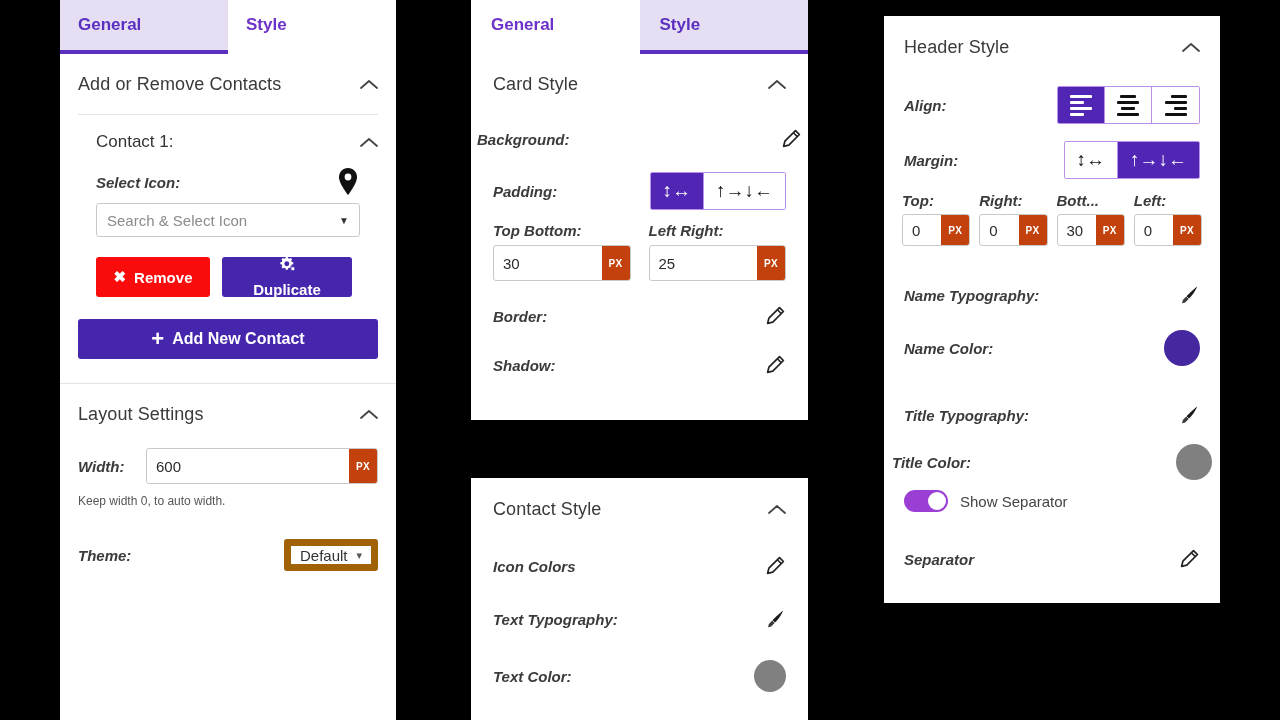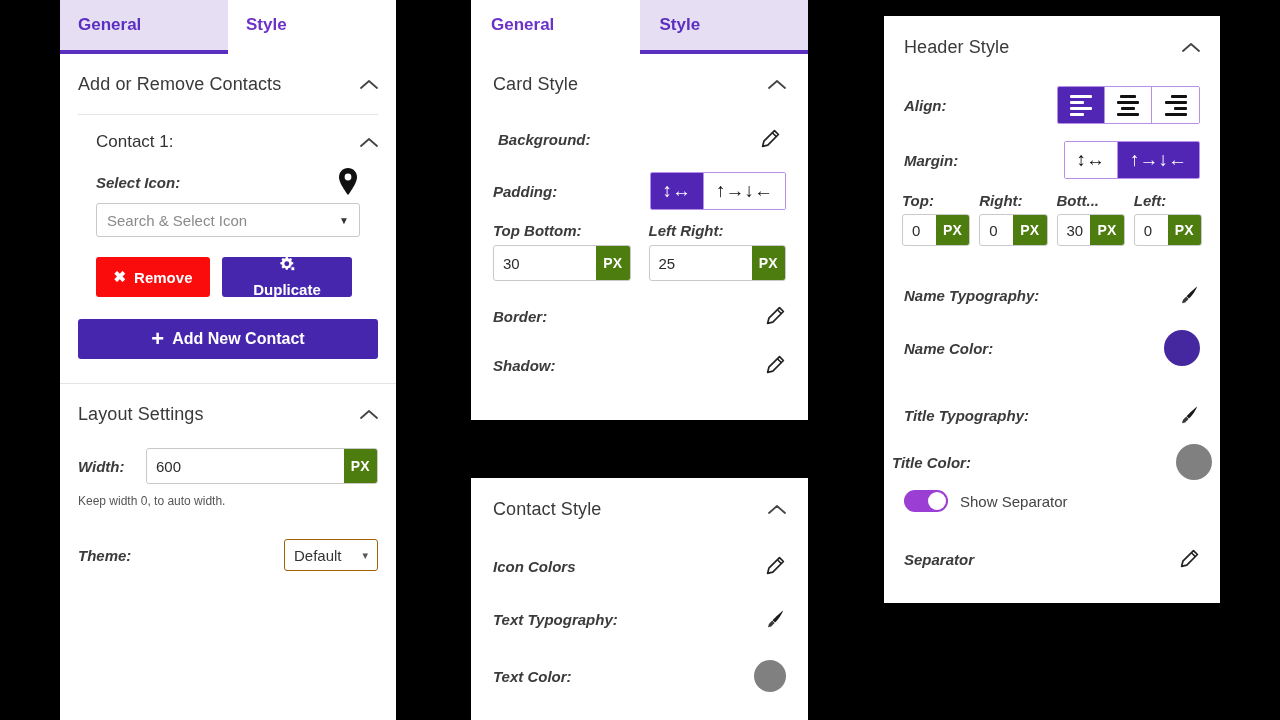--- a/index.html
+++ b/index.html
@@ -117,22 +117,22 @@
   }
   .numwrap .num {
     flex: 1 1 auto;
     display: flex; align-items: center;
     padding-left: 9px;
     font-size: 15px; color: #2b2b2b;
     min-width: 0;
   }
   .numwrap .unit {
     flex: 0 0 auto;
-    background: #4d7c0f; color: #fff;
-    font-size: 14px; font-weight: bold;
+    background: #c2410c; color: #fff;
+    font-size: 10px; font-weight: bold;
     display: flex; align-items: center; justify-content: center;
     padding: 0 7px;
     letter-spacing: .3px;
   }
 
   
   .seg {
     display: flex; align-items: stretch;
     border: 1px solid #b98fe8; border-radius: 2px; overflow: hidden;
     height: 38px;
@@ -174,21 +174,21 @@
   .switch .knob {
     position: absolute; top: 2px; left: 24px;
     width: 18px; height: 18px; border-radius: 50%; background: #fff;
   }
   .switch-label { font-size: 15px; color: #444; }
 
   .hint { font-size: 12px; color: #555; }
 
   .theme-select {
     width: 94px; height: 32px;
-    border: 1px solid #a16207; border-radius: 3px;
+    border: 7px solid #a16207; border-radius: 3px;
     display: flex; align-items: center; justify-content: space-between;
     padding: 0 9px;
     font-size: 15px; color: #333;
   }
 </style>
 </head>
 <body>
 
 <div class="stage">
 
@@ -307,21 +307,21 @@
 
     <div class="section-head" style="padding:0 22px;">
       <span class="title">Card Style</span>
       <span class="chev">
         <svg viewBox="0 0 18 11" width="18" height="11">
             <path d="M1 9 L9 2 L17 9" fill="none" stroke="#444" stroke-width="1.8" stroke-linecap="round" stroke-linejoin="round"></path>
           </svg>
       </span>
     </div>
 
-    <div class="row" style="padding:0 27px;height:50px;">
+    <div class="row" style="padding:0 6px;height:50px;">
       <span class="lbl">Background:</span>
       <span class="pencil">
         <svg viewBox="0 0 22 22" width="22" height="22">
             <path d="M15.5 2.6 l3.9 3.9 -10.6 10.6 -5.2 1.3 1.3 -5.2 z" fill="none" stroke="#222" stroke-width="1.7" stroke-linejoin="round"></path>
             <path d="M13.4 4.7 l3.9 3.9" stroke="#222" stroke-width="1.5"></path>
           </svg>
       </span>
     </div>
 
     <div class="row" style="padding:0 22px;height:54px;">

